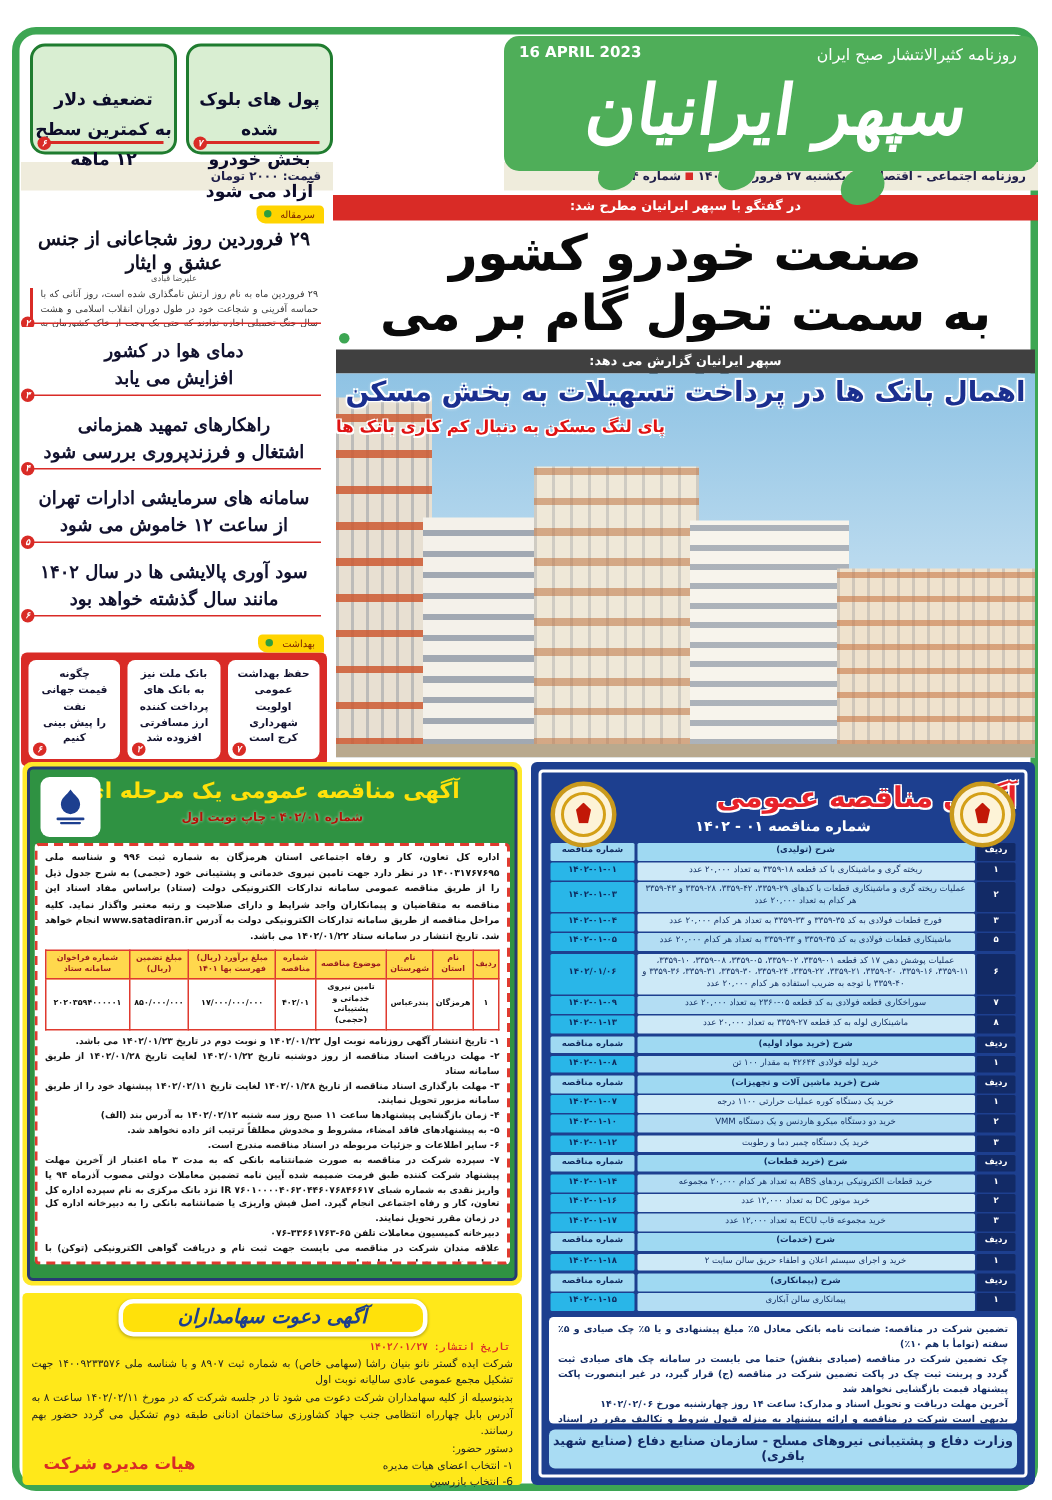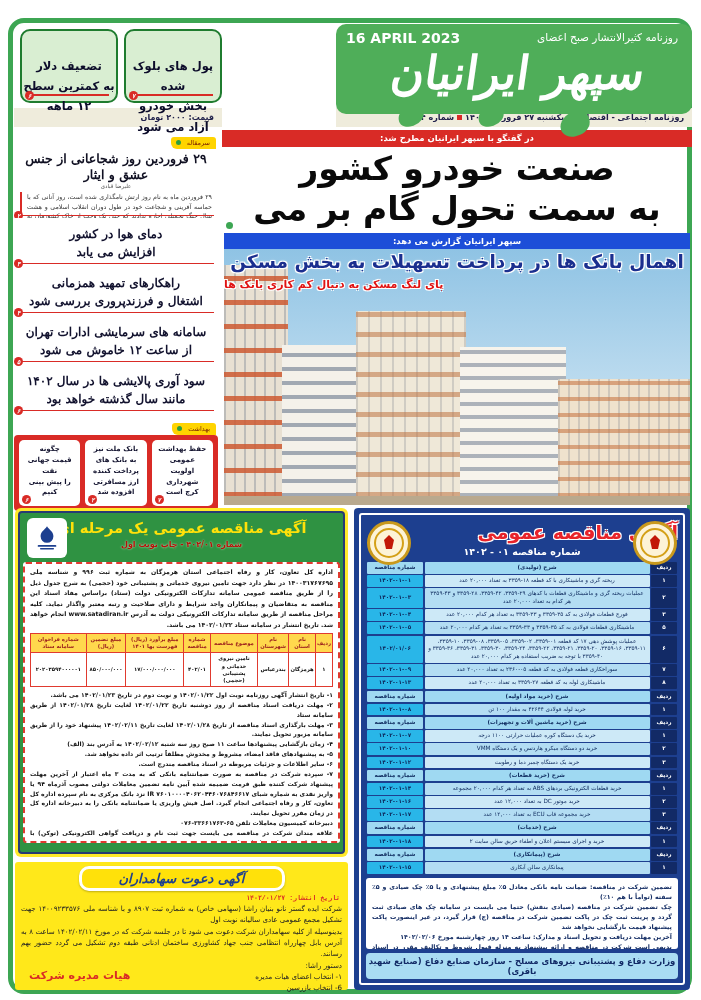--- a/index.html
+++ b/index.html
@@ -4,21 +4,21 @@
 <style>
   html,body{margin:0;padding:0;background:#fff;}
   #page{position:relative;width:701px;height:1000px;background:#fff;overflow:hidden;
         font-family:"DejaVu Sans",sans-serif;direction:rtl;}
   
   .frame{position:absolute;left:8px;top:18px;width:674px;height:966px;
          border:5px solid #3da653;border-radius:16px;pointer-events:none;}
   
   .logoBox{position:absolute;left:336px;top:24px;width:356px;height:90px;background:#4fae59;
            border-radius:10px;z-index:3;}
-  .logoDate{position:absolute;left:10px;top:6px;color:#fff;font-weight:bold;font-size:14px;direction:ltr;}
+  .logoDate{position:absolute;left:10px;top:6px;color:#fff;font-weight:bold;font-size:10px;direction:ltr;}
   .logoTag{position:absolute;right:14px;top:7px;color:#fff;font-size:10.5px;}
   .logoName{position:absolute;right:0;left:0;top:22px;text-align:center;color:#fff;
             font-family:"DejaVu Serif",serif;font-style:italic;font-weight:bold;font-size:46px;
             transform:skewX(6deg);letter-spacing:2px;}
   .flourish{position:absolute;background:#4fae59;border-radius:60% 40% 55% 45%;z-index:2;}
   .f1{left:398px;top:106px;width:26px;height:20px;transform:rotate(-18deg);}
   .f2{left:478px;top:106px;width:26px;height:20px;transform:rotate(-18deg);}
   .f3{left:560px;top:112px;width:30px;height:24px;transform:rotate(-14deg);}
   
   .teasers{position:absolute;left:20px;top:29px;width:202px;height:74px;display:flex;gap:6px;z-index:3;}
@@ -33,21 +33,21 @@
          font-size:8px;line-height:19px;z-index:1;}
   .stripL{left:14px;width:208px;padding-right:8px;box-sizing:border-box;}
   .stripR{left:336px;width:356px;text-align:right;padding-right:8px;box-sizing:border-box;}
   .sq{display:inline-block;width:5px;height:5px;background:#d92b26;margin:0 3px;vertical-align:middle;}
   
   .kicker{position:absolute;left:222px;top:130px;width:470px;height:17px;background:#d92b26;color:#fff;
           font-size:8.5px;font-weight:bold;text-align:center;line-height:17px;}
   .headline{position:absolute;left:222px;top:149px;width:470px;text-align:center;font-size:33px;
             font-weight:bold;color:#0a0a0a;line-height:1.2;}
   .greenDot{position:absolute;left:226px;top:222px;width:7px;height:7px;border-radius:50%;background:#3da653;}
-  .reportStrip{position:absolute;left:224px;top:233px;width:466px;height:16px;background:#1d4ed8;color:#fff;
+  .reportStrip{position:absolute;left:224px;top:233px;width:466px;height:16px;background:#404040;color:#fff;
           font-size:8.5px;font-weight:bold;text-align:center;line-height:16px;}
   
   .photo{position:absolute;left:224px;top:249px;width:466px;height:256px;overflow:hidden;
          background:linear-gradient(180deg,#8fc3e4 0%,#b8d9ee 48%,#dcebf5 100%);}
   .bld{position:absolute;bottom:8px;}
   .b1{left:0;width:64px;height:232px;background:#e8e0d2;
       background-image:repeating-linear-gradient(0deg,rgba(205,90,50,.85) 0 5px,transparent 5px 24px),
                        repeating-linear-gradient(90deg,rgba(60,80,110,.25) 0 2px,transparent 2px 10px);}
   .b2{left:58px;width:82px;height:152px;background:#f4f1ea;
       background-image:repeating-linear-gradient(0deg,rgba(60,80,110,.45) 0 4px,transparent 4px 14px);}
@@ -143,21 +143,21 @@
             font-weight:bold;font-size:8.5px;padding:3px 0;}
 </style>
 </head>
 <body>
 
 <div id="page">
   <div class="frame"></div>
 
   <div class="logoBox">
     <div class="logoDate">16 APRIL 2023</div>
-    <div class="logoTag">روزنامه کثیرالانتشار صبح اعضای</div>
+    <div class="logoTag">روزنامه کثیرالانتشار صبح ایران</div>
     <div class="logoName">سپهر ایرانیان</div>
   </div>
   <div class="flourish f1"></div>
   <div class="flourish f2"></div>
   <div class="flourish f3"></div>
 
   <div class="teasers">
     <div class="teaser">
       <span>پول های بلوک شده
 بخش خودرو
@@ -294,21 +294,21 @@
   </div>
 
   <div class="sh">
     <div class="shHead">آگهی دعوت سهامداران</div>
     <div class="shDate">تاریخ انتشار: ۱۴۰۲/۰۱/۲۷</div>
     <div class="shBody">
       <div>شرکت ایده گستر نانو بنیان راشا (سهامی خاص) به شماره ثبت ۸۹۰۷ و با شناسه ملی ۱۴۰۰۹۲۳۳۵۷۶ جهت تشکیل مجمع عمومی عادی سالیانه نوبت اول</div>
       <div>بدینوسیله از کلیه سهامداران شرکت دعوت می شود تا در جلسه شرکت که در مورخ ۱۴۰۲/۰۲/۱۱ ساعت ۸ به آدرس بابل چهارراه انتظامی جنب جهاد کشاورزی ساختمان ادنانی طبقه دوم تشکیل می گردد حضور بهم رسانند.</div>
     </div>
     <div class="shAgenda">
-      <div>دستور راشا:</div>
+      <div>دستور حضور:</div>
       <div>۱- انتخاب اعضای هیات مدیره</div>
       <div>6- انتخاب بازرسین</div>
     </div>
     <div class="shBoard">هیات مدیره شرکت</div>
   </div>
 
   <div class="t2">
     <div class="t2in">
       <div class="emblem emL"></div>
       <div class="emblem emR"></div>

